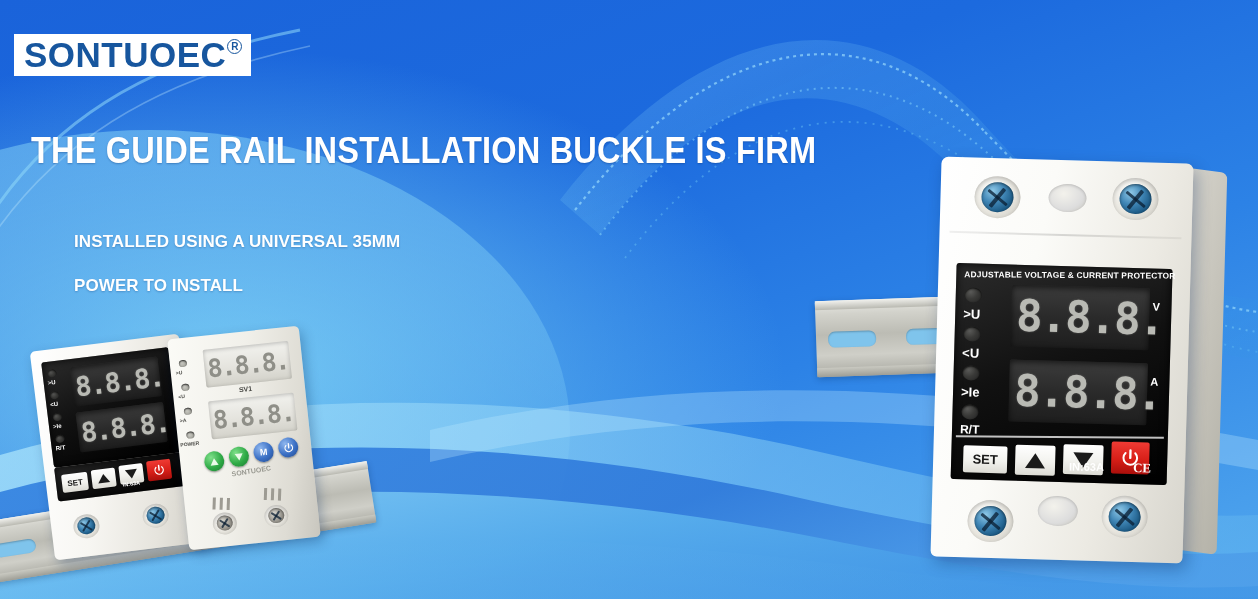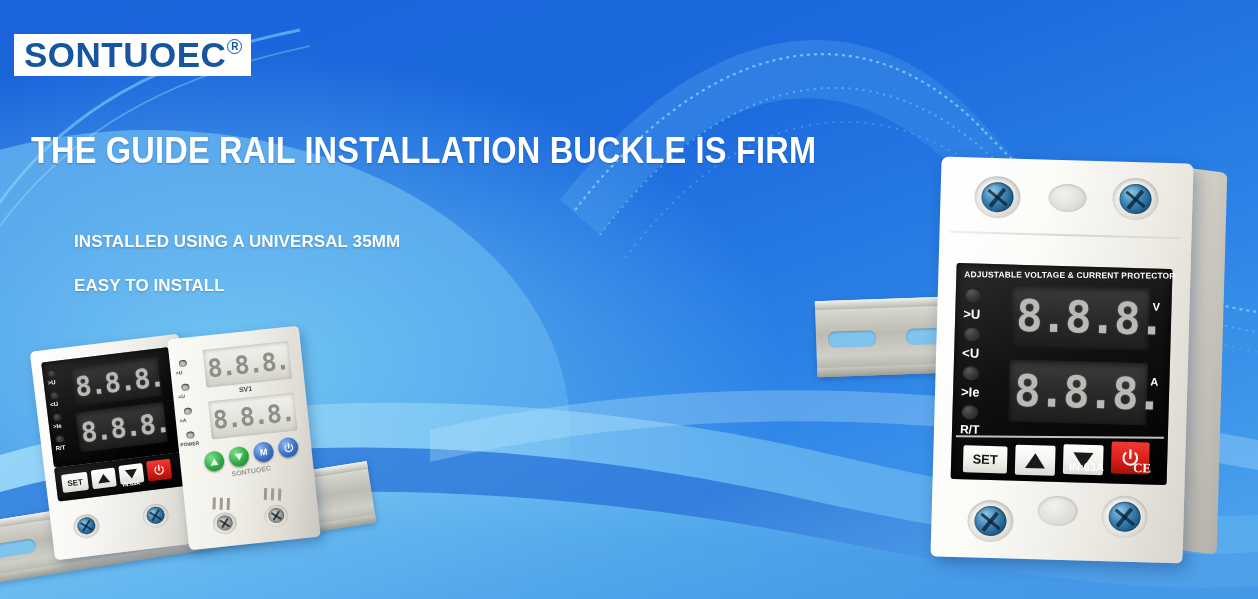--- a/index.html
+++ b/index.html
@@ -288,21 +288,21 @@
 
   <div id="logo-box">
     <span id="logo-text">SONTUOEC</span>
     <span id="logo-reg">R</span>
   </div>
 
   <div id="headline">THE GUIDE RAIL INSTALLATION BUCKLE IS FIRM</div>
 
   <div id="subcopy">
     <div>INSTALLED USING A UNIVERSAL 35MM</div>
-    <div>EASY TO INSTALL</div>
+    <div>POWER TO INSTALL</div>
   </div>
 
   <div class="rail" style="left:816px; top:296px; width:300px; height:76px; transform:rotate(-2deg); border-radius:2px;">
     <div class="rail-edge" style="left:0; top:0; width:100%; height:9px;"></div>
     <div class="rail-edge" style="left:0; bottom:0; width:100%; height:9px; background:linear-gradient(180deg,#c9c9c1,#9e9e96);"></div>
     <div class="rail-slot" style="left:12px; top:31px; width:48px; height:16px;"></div>
     <div class="rail-slot" style="left:90px; top:31px; width:48px; height:16px;"></div>
   </div>
 
   <div id="main-unit" class="device">

